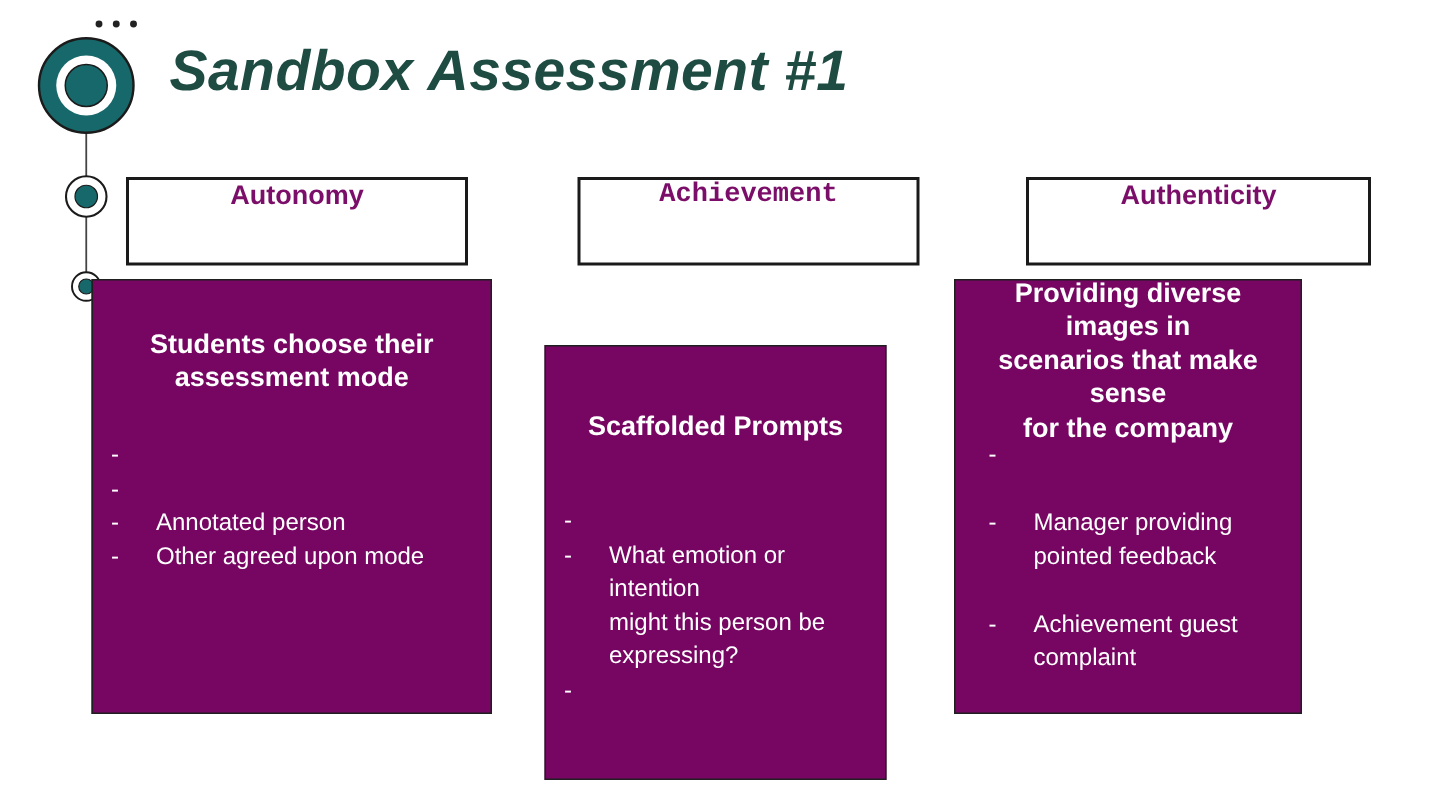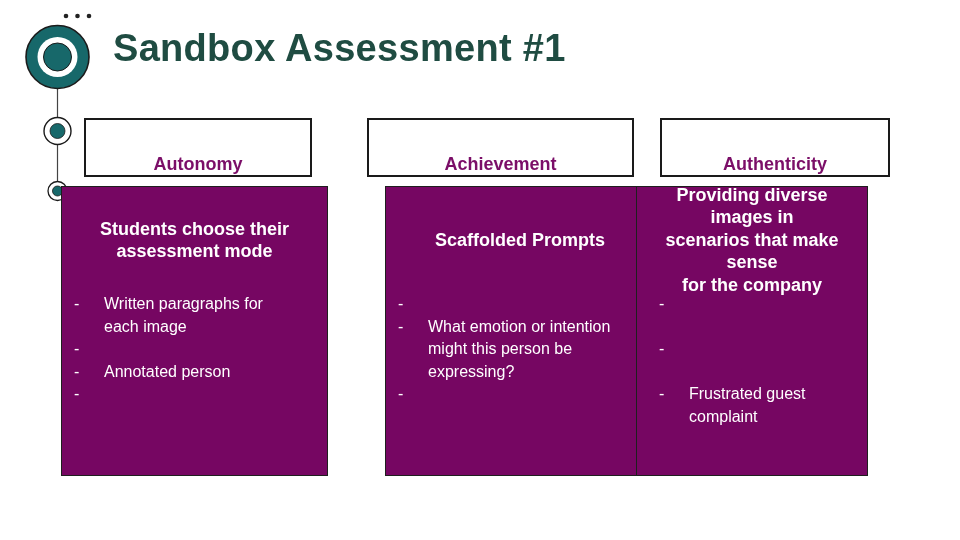--- a/index.html
+++ b/index.html
@@ -21,31 +21,32 @@
   
   .slide-title {
     position: absolute;
     left: 113px; top: 26px;
     font-size: 38px;
     line-height: 44px;
     font-weight: 800;
     letter-spacing: 0.3px;
     color: #1F4C42;
     white-space: nowrap;
+    font-style: italic;
   }
 
   
   .header-box {
     position: absolute;
     top: 118px; height: 59px;
     background: #ffffff;
     border: 2px solid #1a1a1a;
     box-sizing: border-box;
     display: flex;
-    align-items: flex-end;
+    align-items: flex-start;
     justify-content: center;
   }
   .header-label {
     font-size: 18px;
     font-weight: bold;
     color: #7B0E68;
   }
 
   
   .card {
@@ -78,24 +79,24 @@
   .bullets li {
     display: flex;
     font-size: 16px;
     line-height: 22.5px;
   }
   .bullet-dash { width: 30px; flex: none; padding-left: 3px; }
   .bullet-text { white-space: pre-line; }
 
   
   .c1-header { left: 84px;  width: 228px; }
-  .c2-header { left: 367px; width: 267px; }
-  .c3-header { left: 660px; width: 230px; }
+  .c2-header { left: 385px; width: 228px; font-family: Liberation Mono, monospace; }
+  .c3-header { left: 684px; width: 230px; }
   .c1-card   { left: 61px;  width: 267px; }
-  .c2-card   { left: 385px; width: 270px; }
+  .c2-card   { left: 363px; width: 228px; margin-top: 44px; }
   .c3-card   { left: 636px; width: 232px; }
   .c3-card .bullets { padding-left: 19px; }
   .spaced li + li { margin-top: 22.5px; }
 </style>
 </head>
 <body>
 
 <svg class="decoration" viewBox="0 0 120 230">
   <g>
     <circle cx="66" cy="16" r="2.3" fill="#222222"></circle>
@@ -124,32 +125,31 @@
   <span class="header-label">Autonomy</span>
 </div>
 <div class="card c1-card">
   <div class="card-title-wrap">
     <div class="card-title">Students choose their
 assessment mode</div>
   </div>
   <ul class="bullets">
     <li>
       <span class="bullet-dash">-</span>
-      <span class="bullet-text">Written paragraphs for
-each image</span>
     </li>
     <li>
       <span class="bullet-dash">-</span>
     </li>
     <li>
       <span class="bullet-dash">-</span>
       <span class="bullet-text">Annotated person</span>
     </li>
     <li>
       <span class="bullet-dash">-</span>
+      <span class="bullet-text">Other agreed upon mode</span>
     </li>
   </ul>
 </div>
 
 <div class="header-box c2-header">
   <span class="header-label">Achievement</span>
 </div>
 <div class="card c2-card">
   <div class="card-title-wrap">
     <div class="card-title">Scaffolded Prompts</div>
@@ -178,20 +178,22 @@
     <div class="card-title">Providing diverse images in
 scenarios that make sense
 for the company</div>
   </div>
   <ul class="bullets spaced">
     <li>
       <span class="bullet-dash">-</span>
     </li>
     <li>
       <span class="bullet-dash">-</span>
+      <span class="bullet-text">Manager providing
+pointed feedback</span>
     </li>
     <li>
       <span class="bullet-dash">-</span>
-      <span class="bullet-text">Frustrated guest
+      <span class="bullet-text">Achievement guest
 complaint</span>
     </li>
   </ul>
 </div>
 
 </body></html>

